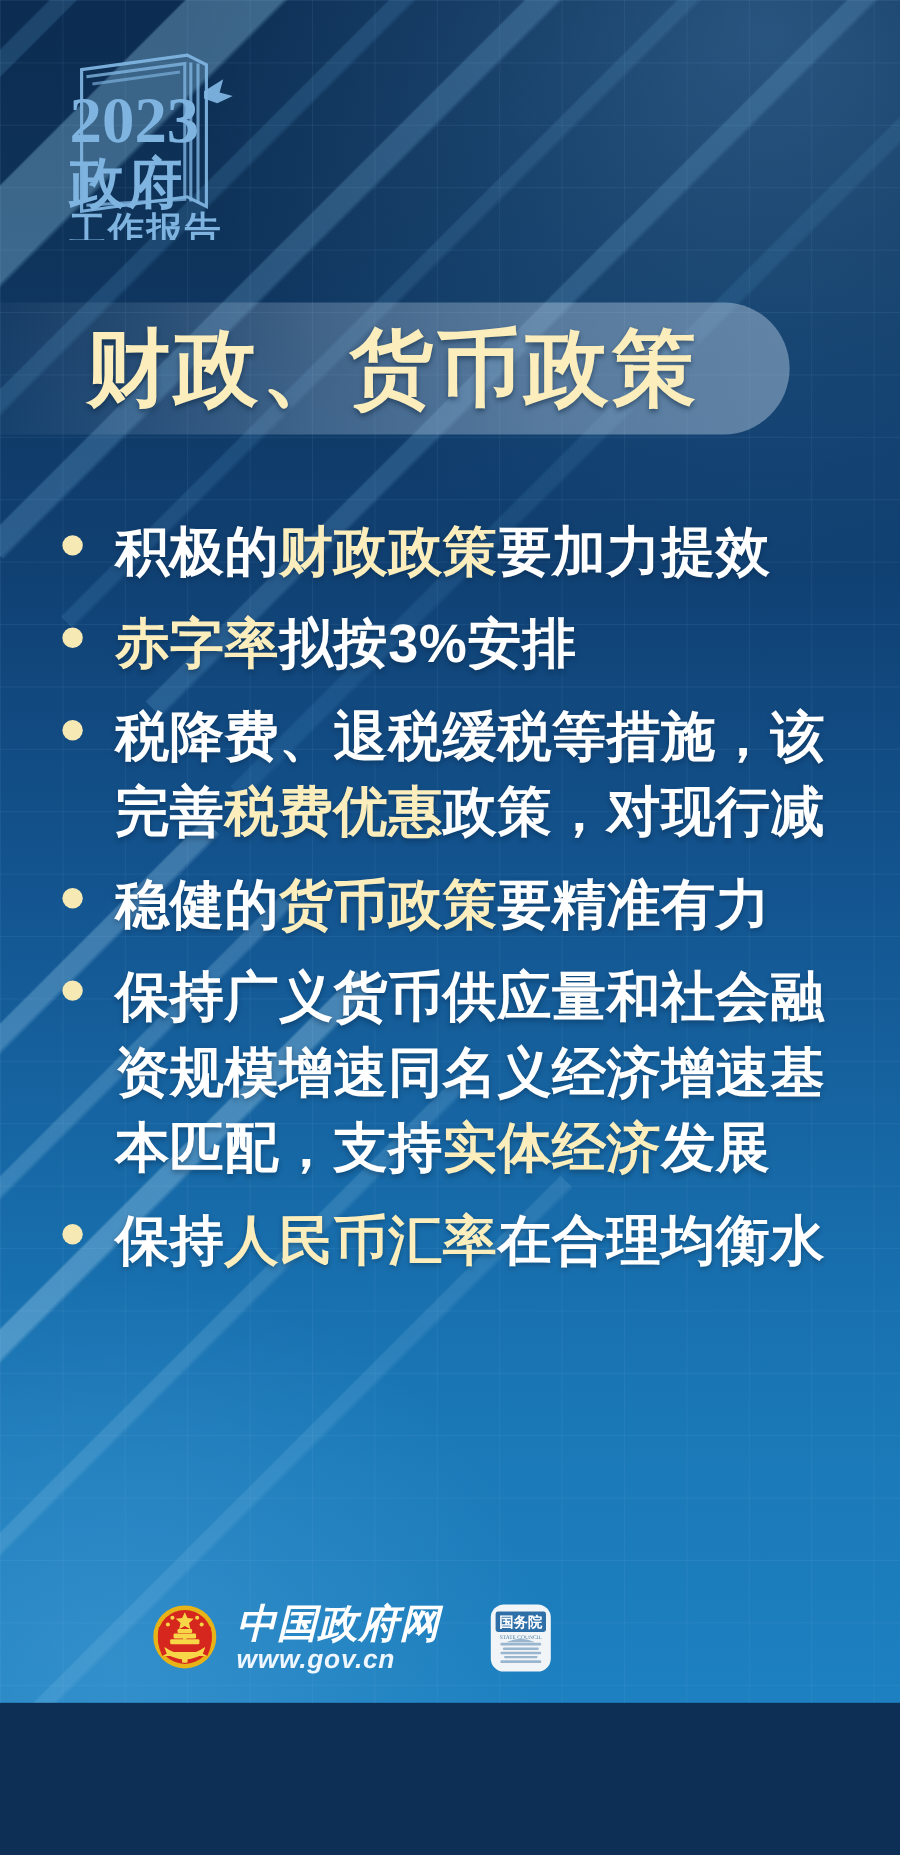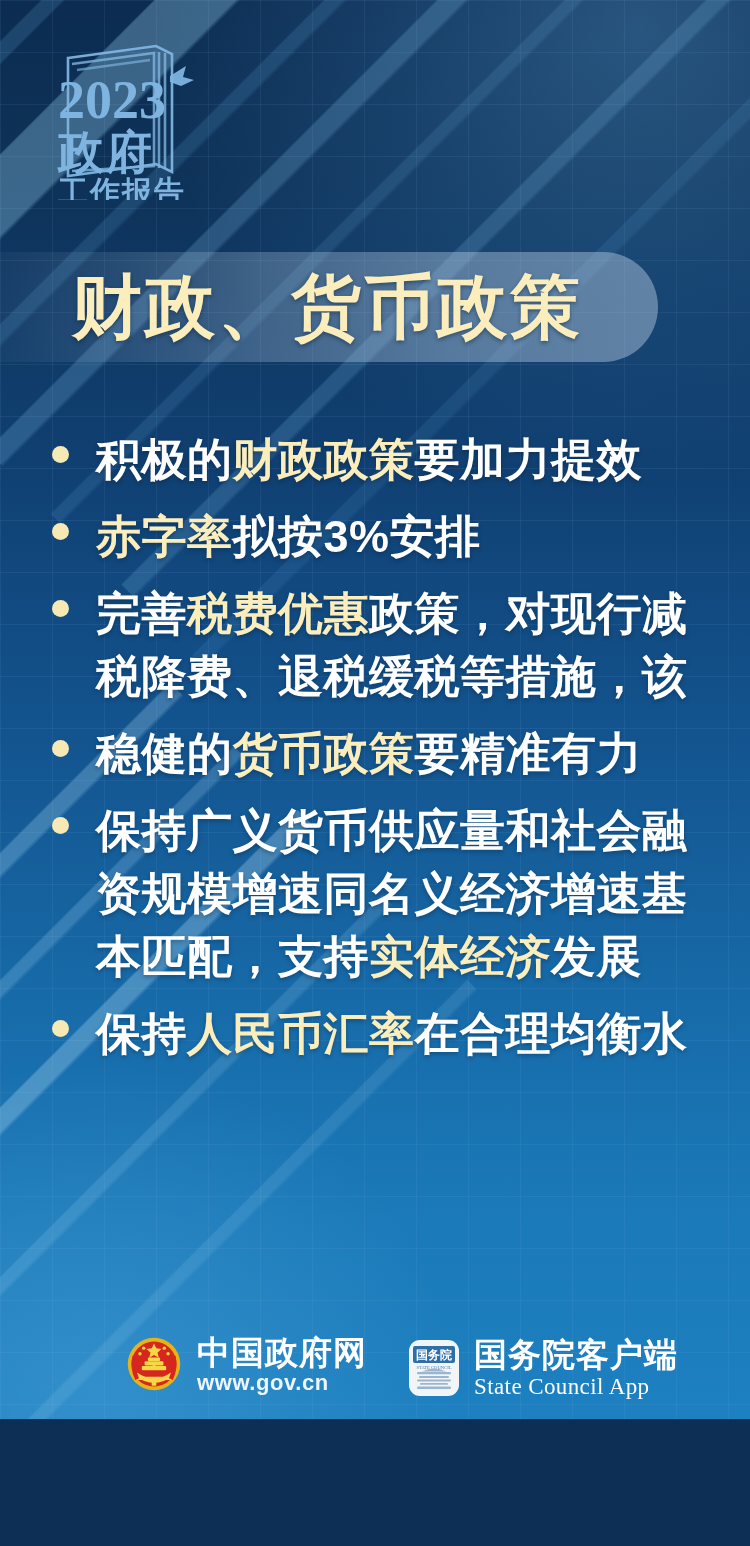--- a/index.html
+++ b/index.html
@@ -129,21 +129,21 @@
   }
   .hl{color:#fbeebc;margin-top:14px;}
 
   
   .footer{position:absolute;left:0;top:1330px;width:750px;height:110px;}
   .brand{position:absolute;display:flex;align-items:center;}
   .brand-gov{left:124px;top:4px;}
   .brand-app{left:408px;top:6px;}
   .emblem{width:60px;height:60px;margin-right:13px;flex:0 0 auto;}
   .appicon{width:52px;height:58px;margin-right:14px;flex:0 0 auto;}
-  .brand-txt{display:flex;flex-direction:column;justify-content:center;}
+  .brand-txt{display:flex;flex-direction:column;justify-content:center;font-style:italic;}
   .brand-cn{
     font-size:33px;font-weight:bold;color:#ffffff;line-height:37px;
     letter-spacing:1px;white-space:nowrap;
   }
   .brand-sub{
     font-size:22px;color:#eef6ff;line-height:24px;letter-spacing:0.6px;
     white-space:nowrap;font-weight:bold;
   }
   .brand-sub-serif{
     font-family:"Liberation Serif","DejaVu Serif",serif;
@@ -186,22 +186,22 @@
       <div class="item">
         <span class="dot"></span>
         <div class="line"><span>积极的</span><span class="hl">财政政策</span><span>要加力提效</span></div>
       </div>
       <div class="item">
         <span class="dot"></span>
         <div class="line"><span class="hl">赤字率</span><span>拟按3%安排</span></div>
       </div>
       <div class="item">
         <span class="dot"></span>
+        <div class="line"><span>税降费、退税缓税等措施，该</span></div>
         <div class="line"><span>完善</span><span class="hl">税费优惠</span><span>政策，对现行减</span></div>
-        <div class="line"><span>税降费、退税缓税等措施，该</span></div>
       </div>
       <div class="item">
         <span class="dot"></span>
         <div class="line"><span>稳健的</span><span class="hl">货币政策</span><span>要精准有力</span></div>
       </div>
       <div class="item">
         <span class="dot"></span>
         <div class="line"><span>保持广义货币供应量和社会融</span></div>
         <div class="line"><span>资规模增速同名义经济增速基</span></div>
         <div class="line"><span>本匹配，支持</span><span class="hl">实体经济</span><span>发展</span></div>
@@ -255,21 +255,17 @@
         <text x="26" y="29.5" text-anchor="middle" font-family="Liberation Serif,DejaVu Serif,serif" font-size="4.6" fill="#4d7ea8">STATE COUNCIL</text>
         <g fill="#9ab6cf">
           <rect x="9" y="33" width="34" height="2.2" rx="1"></rect>
           <path d="M14 32.6 q12 -6 24 0 z"></path>
           <rect x="11" y="37" width="30" height="2" rx="1"></rect>
           <rect x="9" y="40.5" width="34" height="2" rx="1"></rect>
           <rect x="12" y="44" width="28" height="1.8" rx="0.9"></rect>
           <rect x="9" y="47.5" width="34" height="2.4" rx="1"></rect>
         </g>
       </svg>
-      <div class="brand-txt">
-        <div class="brand-cn">国务院客户端</div>
-        <div class="brand-sub-serif">State Council App</div>
-      </div>
     </div>
 
   </div>
 
 </div>
 
 </body></html>

